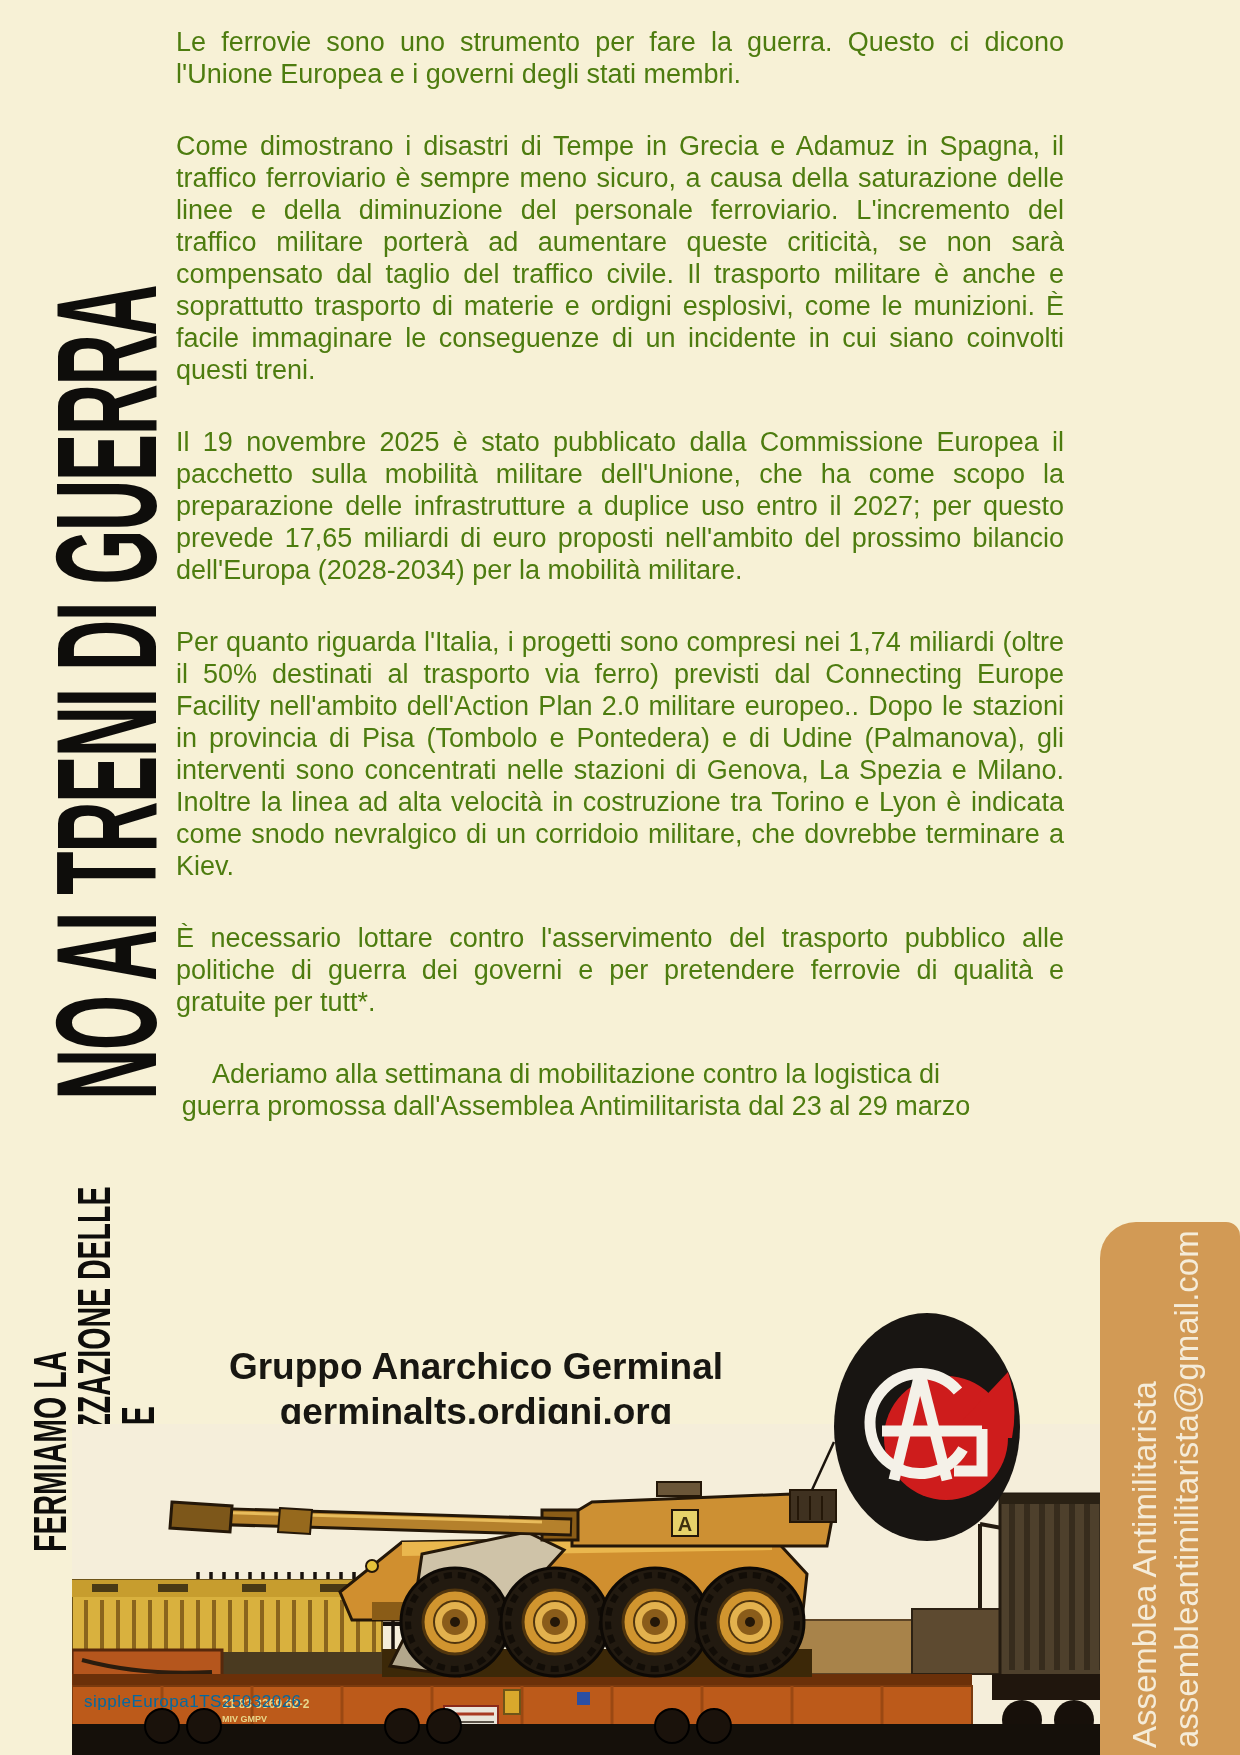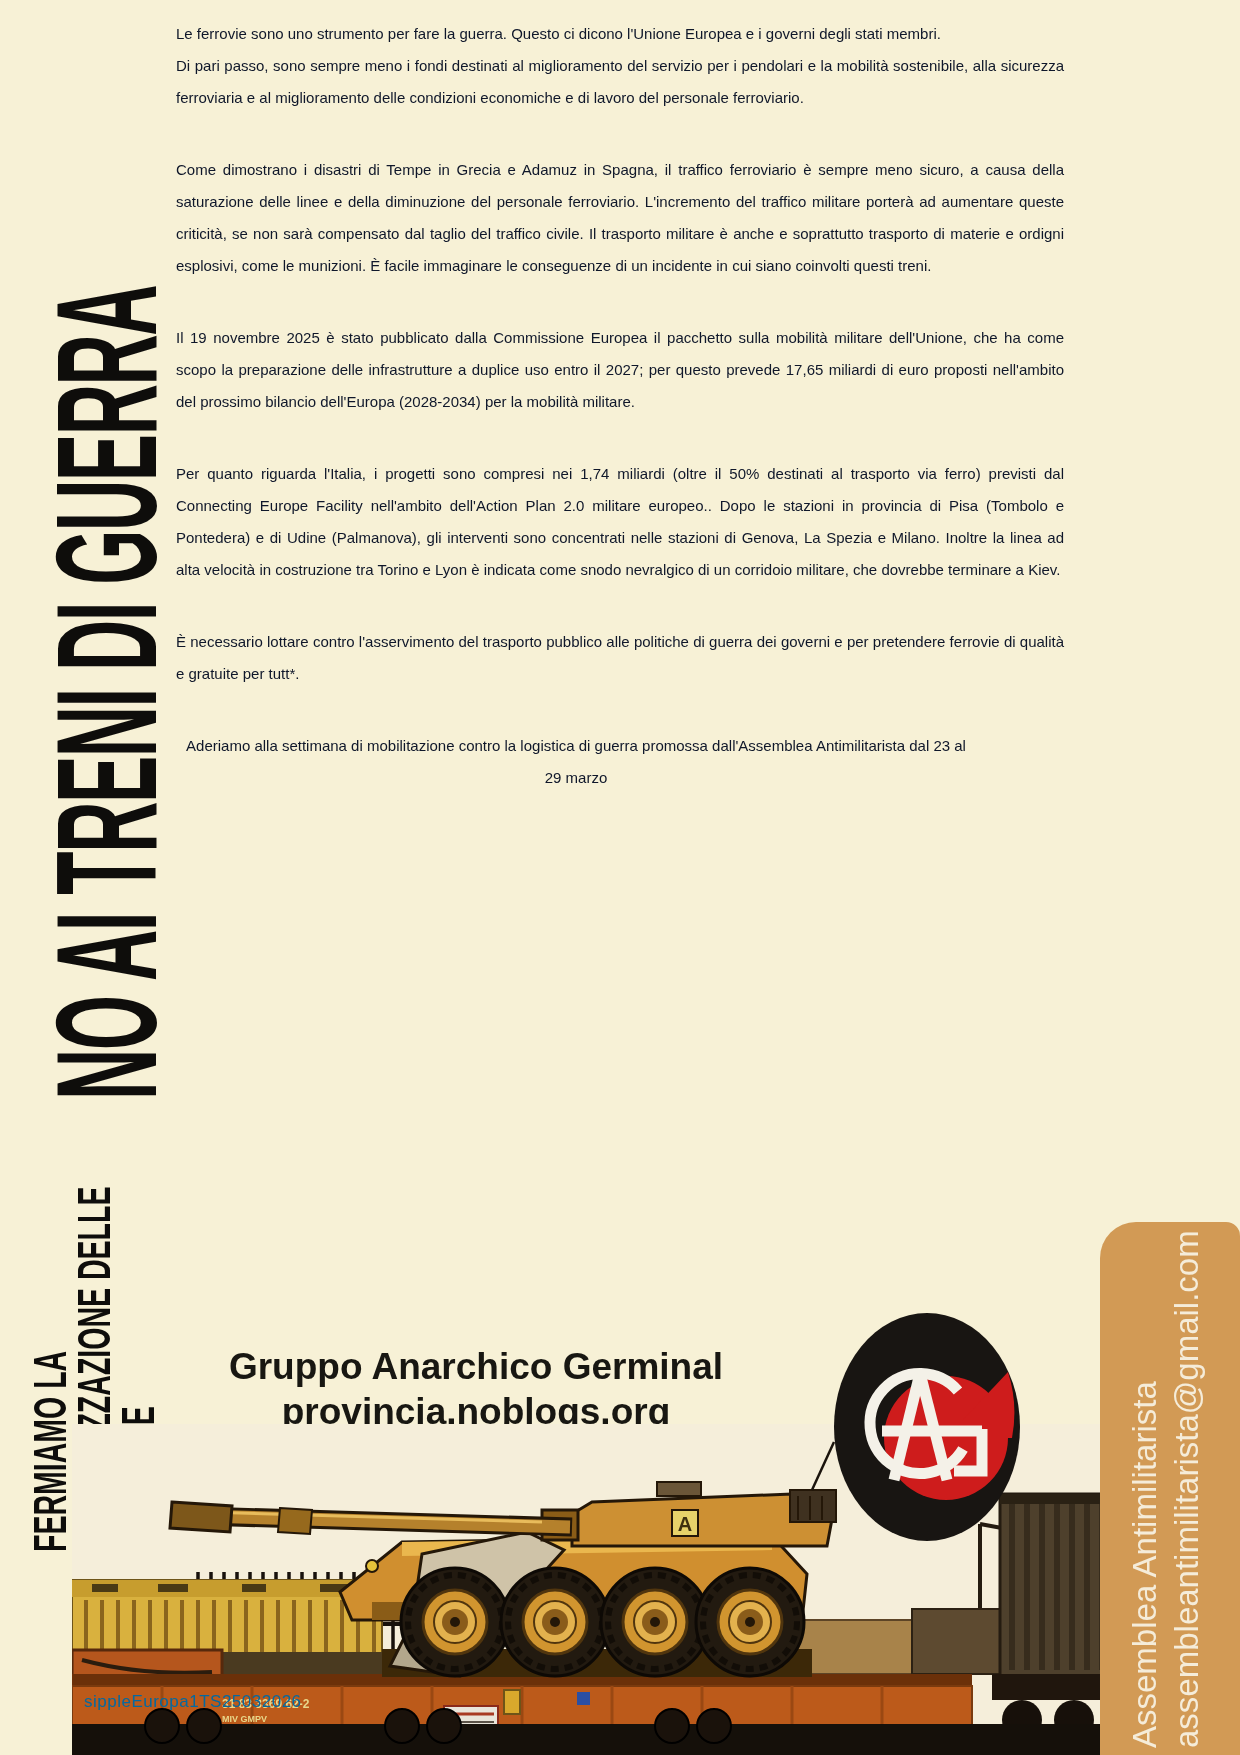--- a/index.html
+++ b/index.html
@@ -24,22 +24,22 @@
     position:absolute;left:28px;top:1552px;
     transform:rotate(-90deg) scaleX(0.62);
     transform-origin:0 0;
     white-space:nowrap;
     font-size:46px;line-height:44px;font-weight:bold;
     color:#0e0d0b;
   }
 
   
   .bodycol{
-    position:absolute;left:176px;top:18px;width:888px;
-    font-size:15px;line-height:32px;color:#0f172a;
+    position:absolute;left:176px;top:26px;width:888px;
+    font-size:27px;line-height:32px;color:#4d7c0f;
     text-align:justify;
   }
   .bodycol p{margin:0;}
   .bodycol p.gap{margin-top:40px;}
   .bodycol p.nojust{text-align:center;width:800px;}
 
   
   .promo{
     position:absolute;left:176px;top:1344px;width:600px;
     text-align:center;color:#181712;
@@ -73,31 +73,30 @@
 
   <div class="headline">NO AI TRENI DI GUERRA</div>
   <div class="subheadline">
     <div>FERMIAMO LA</div>
     <div>MILITARIZZAZIONE DELLE</div>
     <div>FERROVIE</div>
   </div>
 
   <div class="bodycol">
     <p>Le ferrovie sono uno strumento per fare la guerra. Questo ci dicono l'Unione Europea e i governi degli stati membri.</p>
-    <p>Di pari passo, sono sempre meno i fondi destinati al miglioramento del servizio per i pendolari e la mobilità sostenibile, alla sicurezza ferroviaria e al miglioramento delle condizioni economiche e di lavoro del personale ferroviario.</p>
     <p class="gap">Come dimostrano i disastri di Tempe in Grecia e Adamuz in Spagna, il traffico ferroviario è sempre meno sicuro, a causa della saturazione delle linee e della diminuzione del personale ferroviario. L'incremento del traffico militare porterà ad aumentare queste criticità, se non sarà compensato dal taglio del traffico civile. Il trasporto militare è anche e soprattutto trasporto di materie e ordigni esplosivi, come le munizioni. È facile immaginare le conseguenze di un incidente in cui siano coinvolti questi treni.</p>
     <p class="gap">Il 19 novembre 2025 è stato pubblicato dalla Commissione Europea il pacchetto sulla mobilità militare dell'Unione, che ha come scopo la preparazione delle infrastrutture a duplice uso entro il 2027; per questo prevede 17,65 miliardi di euro proposti nell'ambito del prossimo bilancio dell'Europa (2028-2034) per la mobilità militare.</p>
     <p class="gap">Per quanto riguarda l'Italia, i progetti sono compresi nei 1,74 miliardi (oltre il 50% destinati al trasporto via ferro) previsti dal Connecting Europe Facility nell'ambito dell'Action Plan 2.0 militare europeo.. Dopo le stazioni in provincia di Pisa (Tombolo e Pontedera) e di Udine (Palmanova), gli interventi sono concentrati nelle stazioni di Genova, La Spezia e Milano. Inoltre la linea ad alta velocità in costruzione tra Torino e Lyon è indicata come snodo nevralgico di un corridoio militare, che dovrebbe terminare a Kiev.</p>
     <p class="gap">È necessario lottare contro l'asservimento del trasporto pubblico alle politiche di guerra dei governi e per pretendere ferrovie di qualità e gratuite per tutt*.</p>
     <p class="gap nojust">Aderiamo alla settimana di mobilitazione contro la logistica di guerra promossa dall'Assemblea Antimilitarista dal 23 al 29 marzo</p>
   </div>
 
   <div class="promo">
     <div>Gruppo Anarchico Germinal</div>
-    <div>provincia.noblogs.org</div>
+    <div>germinalts.ordigni.org</div>
   </div>
 
   <svg class="illus" viewBox="0 0 1032 331">
 
     <rect x="0" y="0" width="1032" height="331" fill="#f5eeda"></rect>
 
     <g stroke="#17110b">
       <line x1="120" y1="162" x2="700" y2="162" stroke-width="6"></line>
       <line x1="120" y1="200" x2="700" y2="200" stroke-width="4"></line>
       <g stroke-width="3.5">

